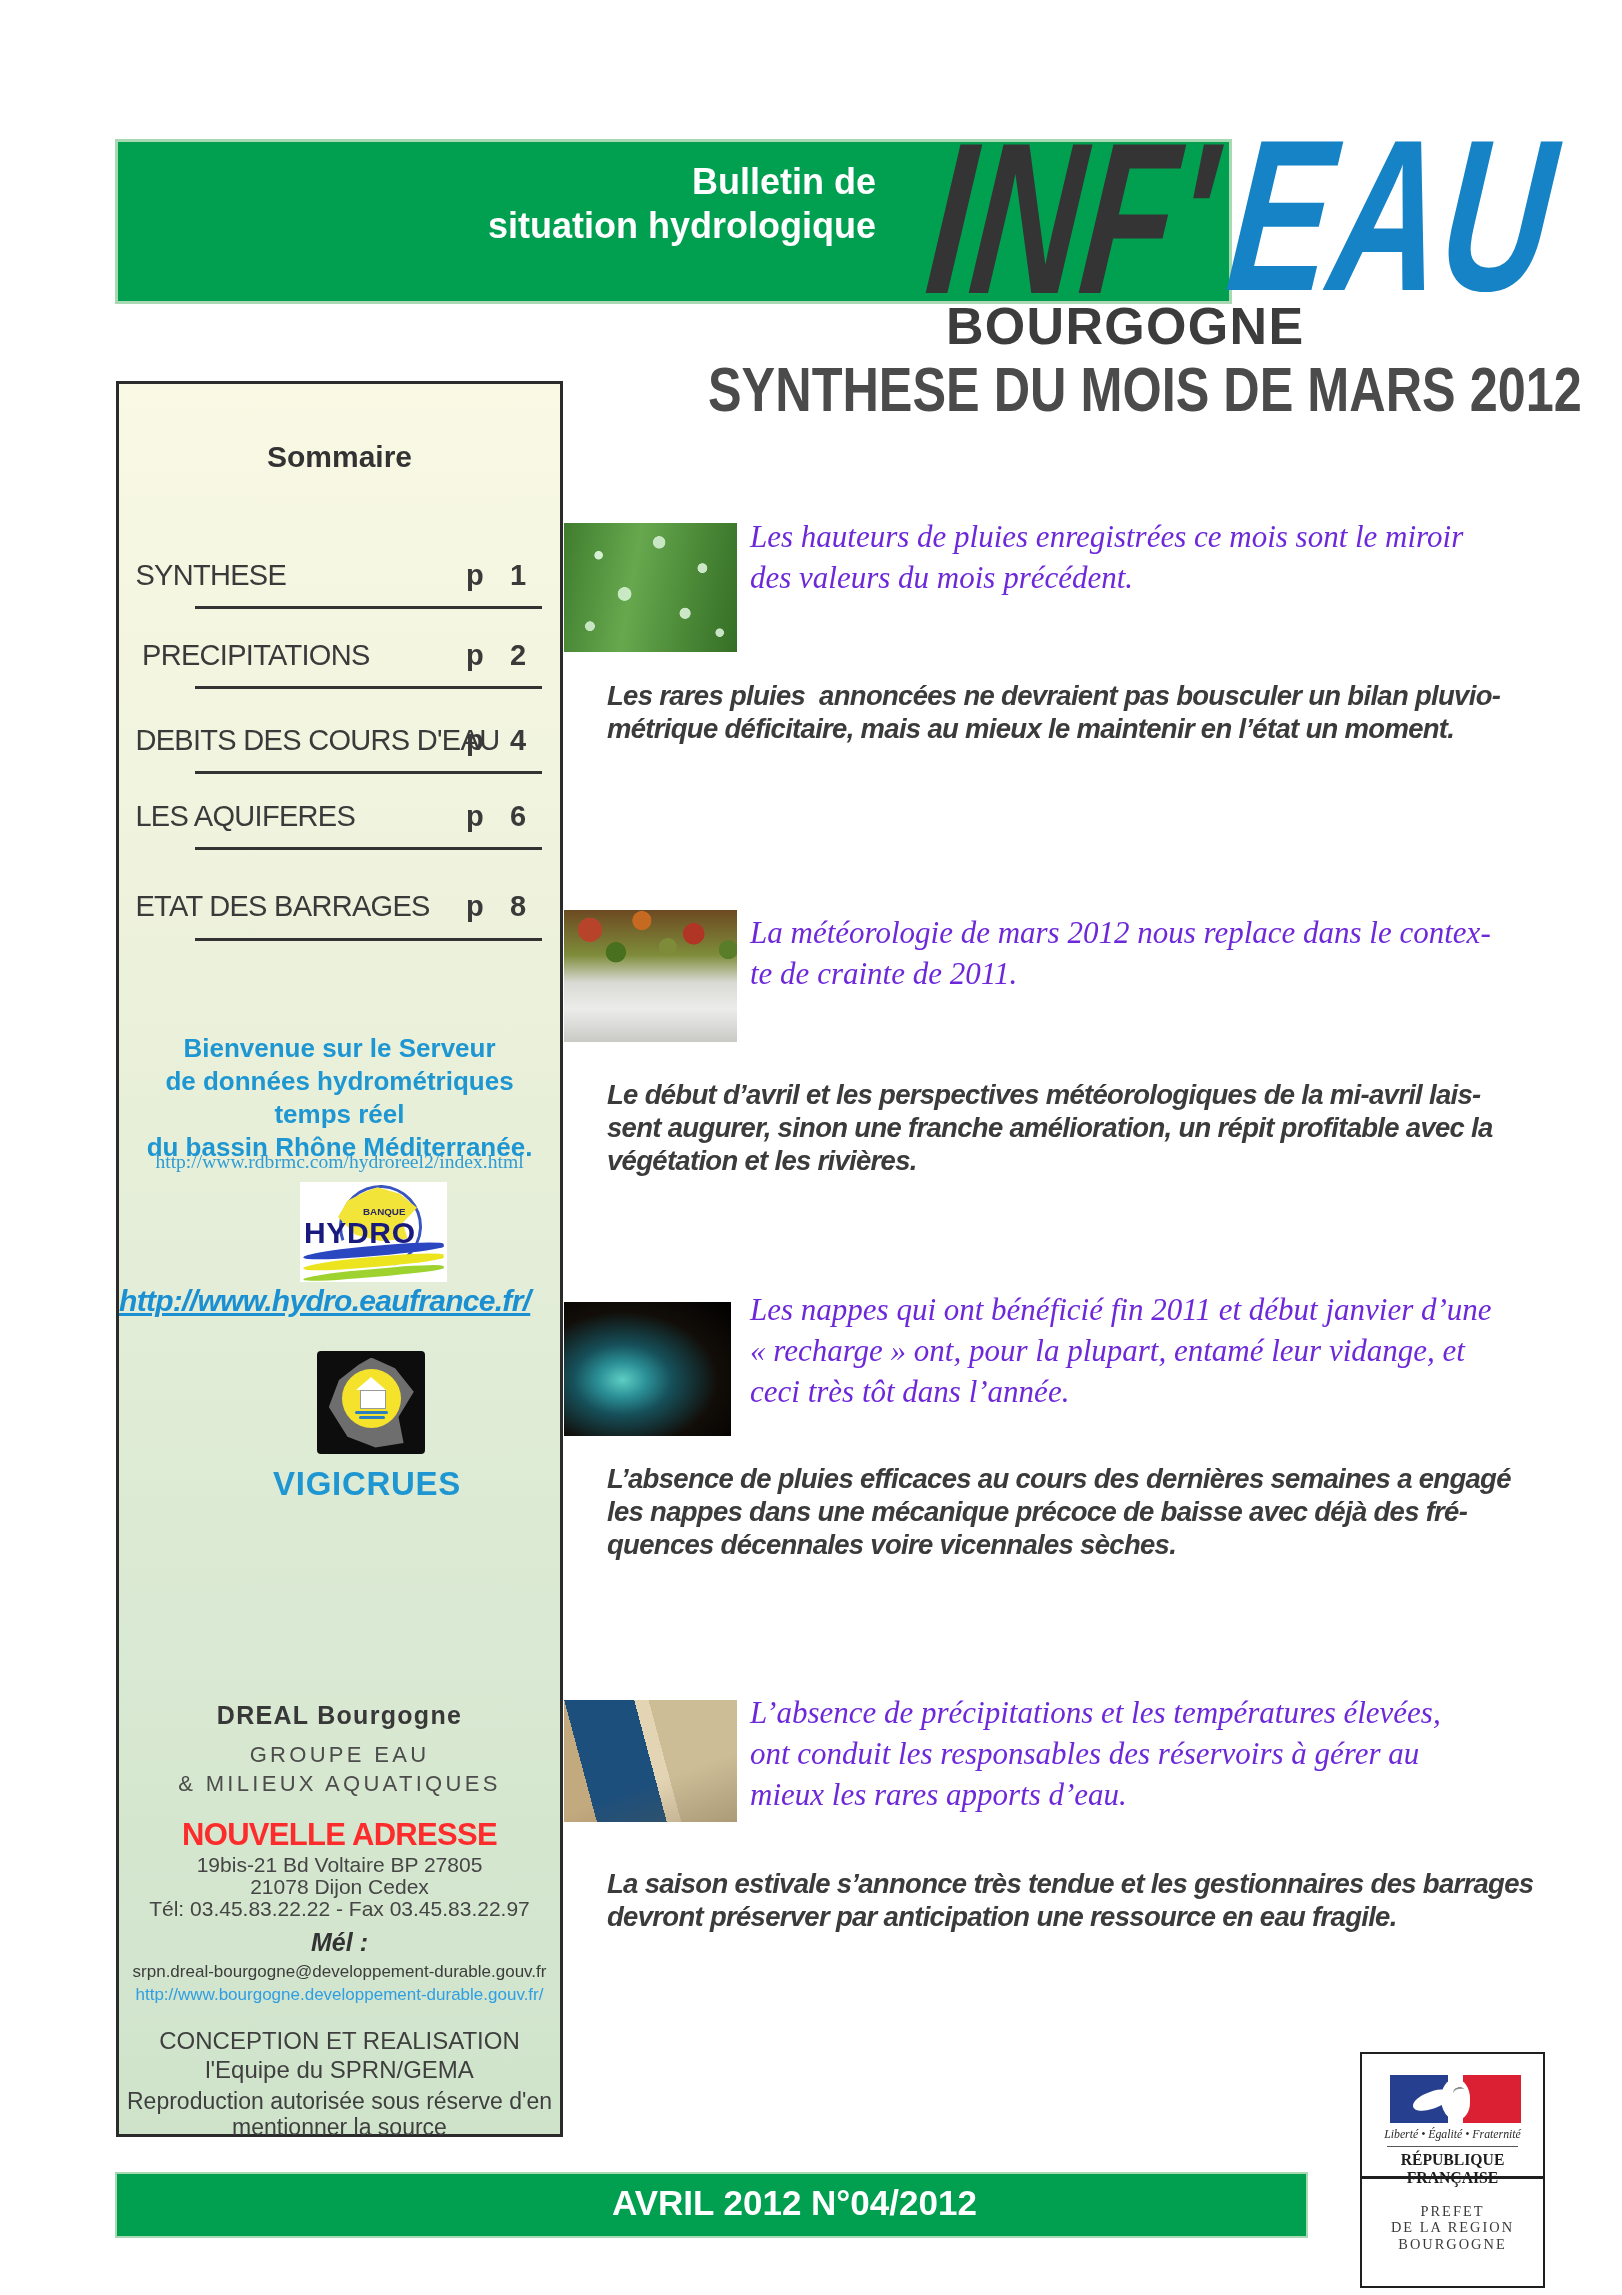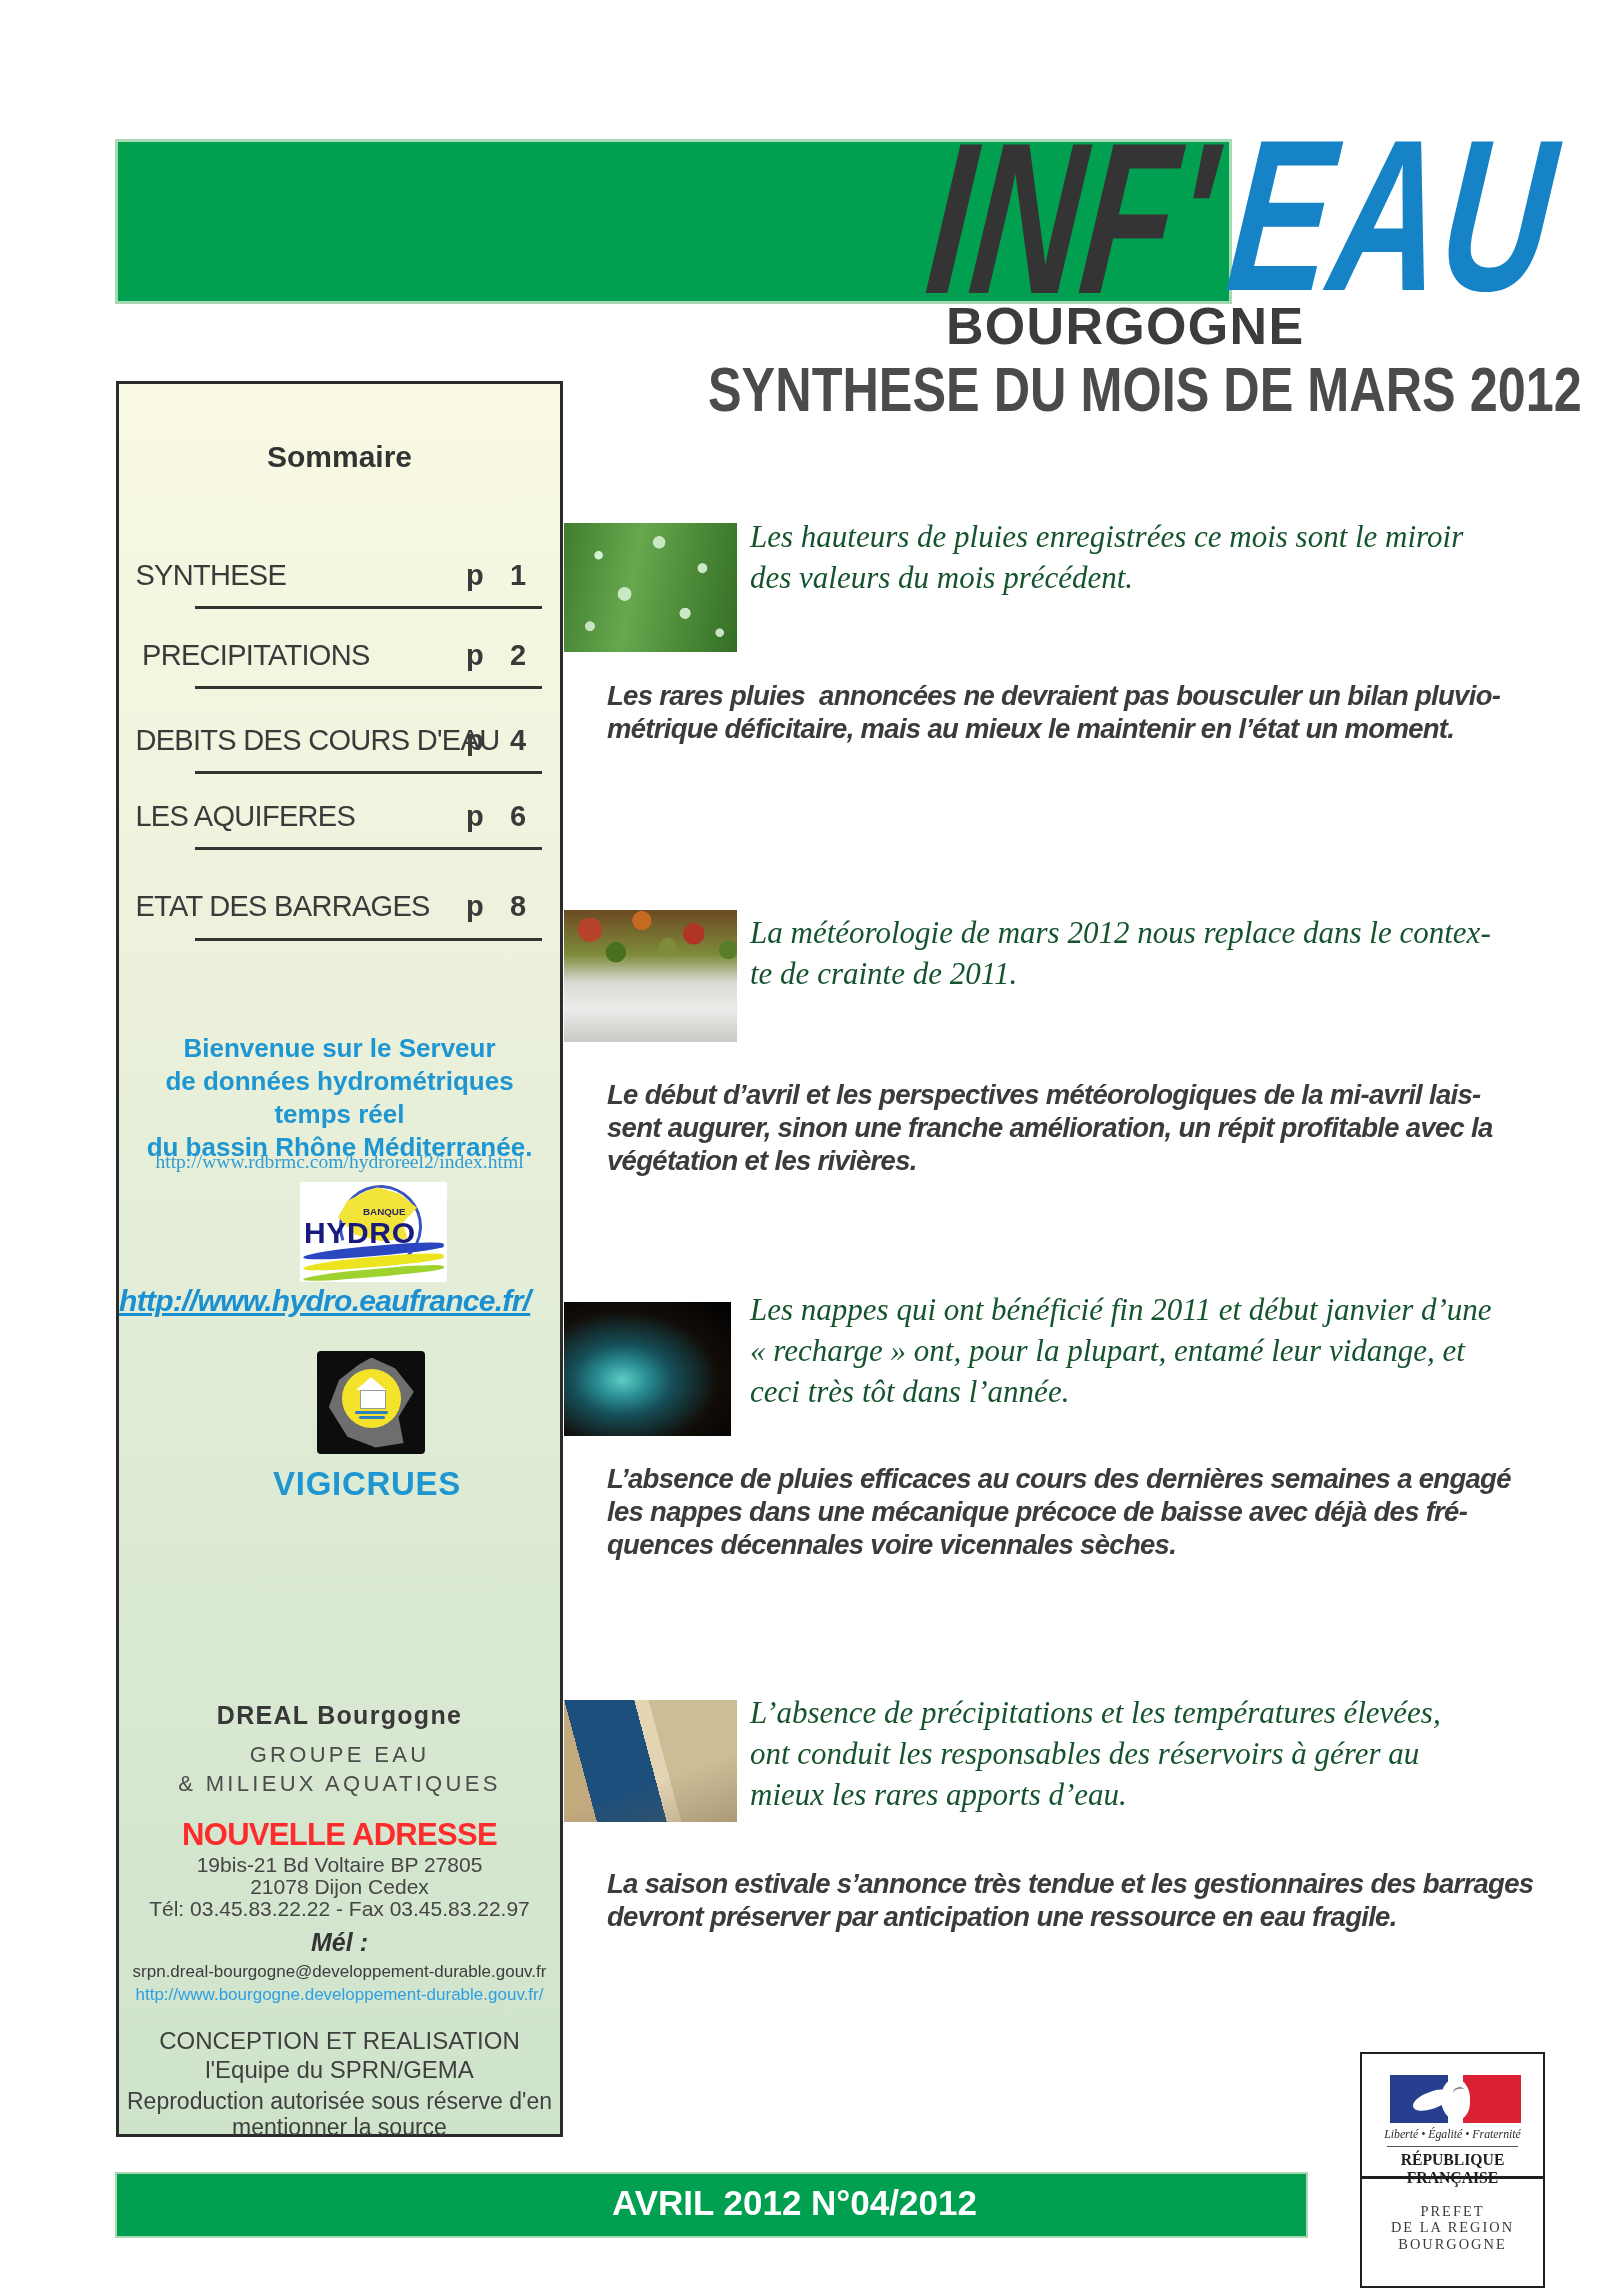--- a/index.html
+++ b/index.html
@@ -95,21 +95,21 @@
       linear-gradient(180deg,#6d4a22 0%,#7e8c3a 34%,#d9dad4 55%,#ececea 75%,#c9cac6 100%);}
   #photo-cave{left:564px;top:1302px;width:167px;height:134px;
     background:
       radial-gradient(ellipse at 35% 58%, #5ecec4 0%, #2b8f96 16%, #16505a 32%, #120d08 62%, #000 100%),
       linear-gradient(135deg, rgba(92,68,40,.55) 0%, rgba(0,0,0,0) 40%);}
   #photo-dam{left:564px;top:1700px;height:122px;
     background:
       linear-gradient(160deg, rgba(0,0,0,0) 62%, rgba(110,90,60,.35)),
       linear-gradient(75deg, #c2a97e 0 16%, #1d4f7c 16% 50%, #e3d4b4 50% 57%, #cdbd97 57% 100%);}
   .italic-par{left:750px;width:831px;font-family:"Liberation Serif",serif;font-style:italic;
-              font-size:31px;line-height:41px;color:#14532d;}
+              font-size:31px;line-height:41px;color:#6d28d9;}
   .bold-par{left:607px;width:988px;font-weight:bold;font-style:italic;font-size:27.5px;
             line-height:33px;color:#3b3b3b;letter-spacing:-0.7px;}
   #italic-0{top:516px;} #bold-0{top:679px;}
   #italic-1{top:912px;} #bold-1{top:1078px;}
   #italic-2{top:1289px;} #bold-2{top:1462px;}
   #italic-3{top:1692px;} #bold-3{top:1867px;}
 
   
   #band2{left:115px;top:2172px;width:1189px;height:62px;background:#00a050;border:2.6px solid #a9d9b2;}
   #issue{left:612px;top:2183px;font-size:35px;font-weight:bold;color:#fff;}
@@ -130,20 +130,21 @@
   #rf-divider{left:0;top:122px;width:100%;height:2.6px;background:#1f1f1f;}
   #prefet{left:0;top:149px;width:100%;text-align:center;font-family:"Liberation Serif",serif;
           font-size:14.4px;line-height:16.4px;letter-spacing:2px;color:#3a3a3a;}
 </style>
 </head>
 <body>
 
 <div id="page">
 
   <div class="abs" id="band"></div>
+  <div class="abs pre" id="band-title"><span>Bulletin de</span><br><span>situation hydrologique</span></div>
   <div class="abs" id="logo-inf">INF'</div>
   <div class="abs" id="logo-eau">EAU</div>
   <div class="abs" id="logo-region">BOURGOGNE</div>
   <div class="abs" id="page-title">SYNTHESE DU MOIS DE MARS 2012</div>
 
   <div class="abs" id="sidebar">
     <div class="abs" id="sommaire-title">Sommaire</div>
 
     <div class="abs toc-label" style="left:16.4px;top:175px;">SYNTHESE</div>
     <div class="abs toc-p" style="left:347px;top:175px;">p</div>

